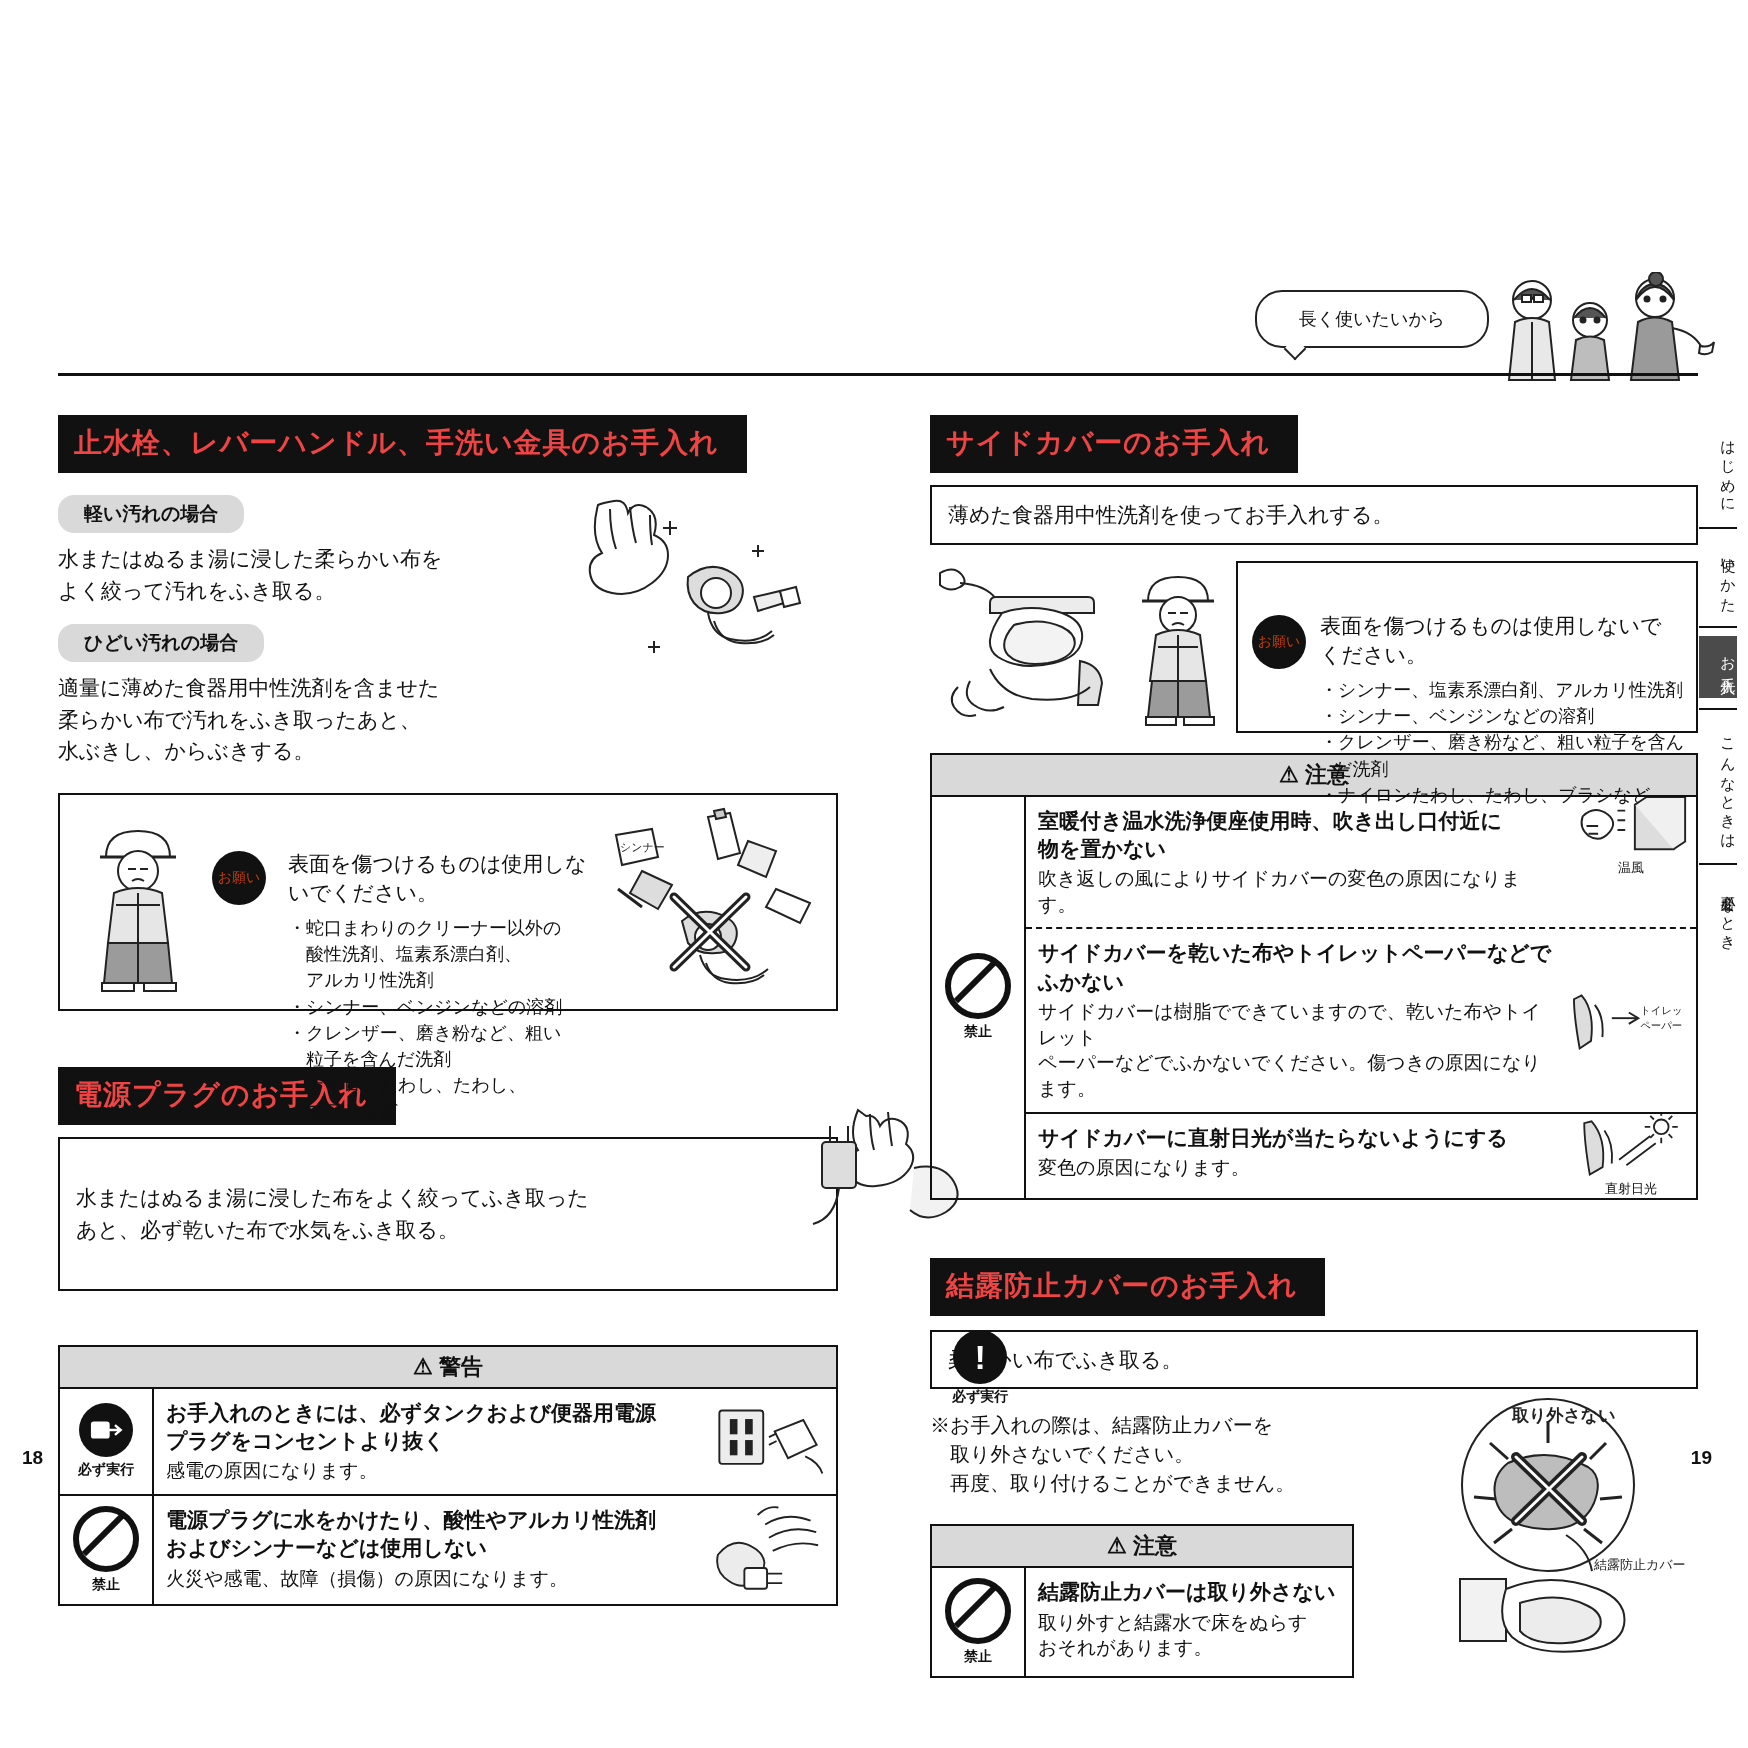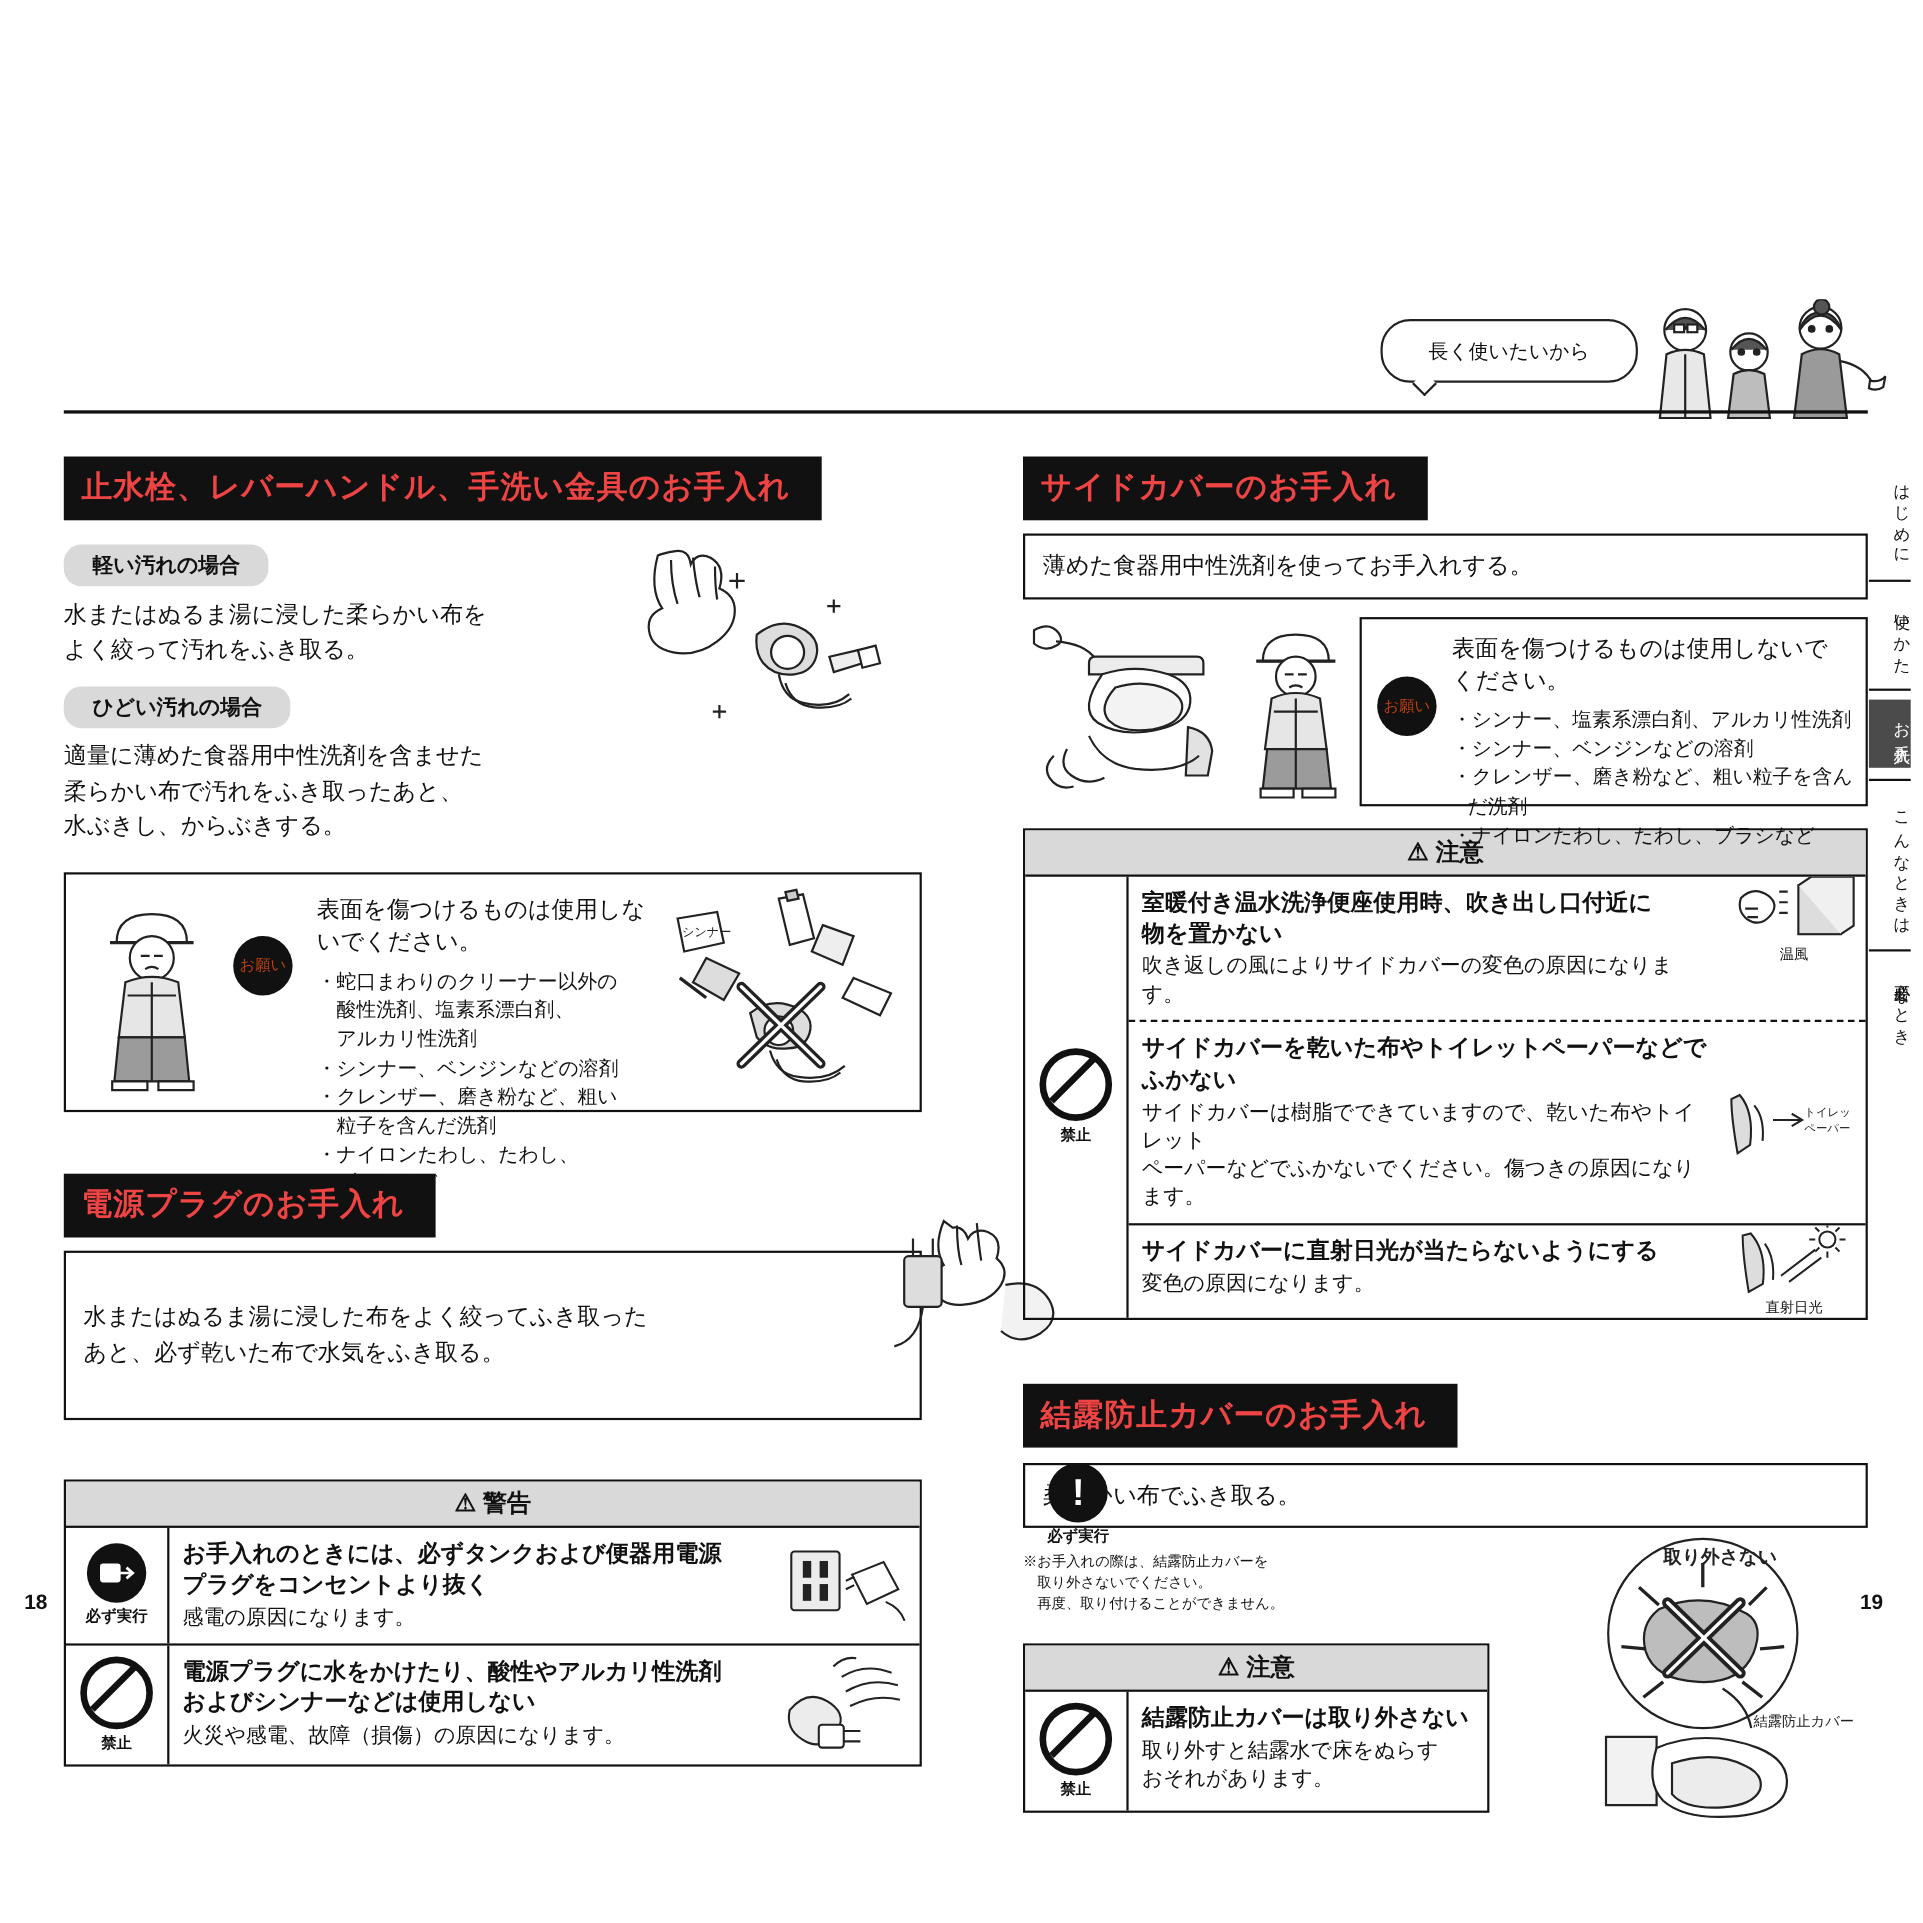--- a/index.html
+++ b/index.html
@@ -30,21 +30,21 @@
   
   .h-black{background:#111;color:#ef4444;font-size:28px;font-weight:bold;padding:9px 28px 11px 16px;display:inline-block;letter-spacing:1px;}
   .pill{display:inline-block;background:#d9d9d9;border-radius:16px;padding:6px 26px;font-size:19px;font-weight:bold;}
   .body-t{font-size:21px;line-height:1.5;margin-top:10px;}
 
   .boxline{border:2px solid #111;padding:12px 16px;font-size:21px;line-height:1.5;}
 
   
   .onegai{border:2px solid #111;position:relative;}
   .onegai .badge{position:absolute;width:54px;height:54px;border-radius:50%;background:#111;color:#c2410c;font-size:14px;display:flex;align-items:center;justify-content:center;}
-  .onegai .ttl{font-size:21px;font-weight:500;line-height:1.4;}
+  .onegai .ttl{font-size:21px;font-weight:500;line-height:1.4;margin-top:36px;}
   .onegai ul{list-style:none;margin:8px 0 0 0;padding:0;font-size:18px;line-height:1.45;}
   .onegai ul li{text-indent:-14px;padding-left:14px;}
 
   
   .warnbox{border:2px solid #111;}
   .warnhdr{background:#d9d9d9;text-align:center;font-size:22px;font-weight:bold;padding:5px 0;border-bottom:2px solid #111;}
   .wrow{display:flex;border-bottom:2px solid #111;}
   .wrow:last-child{border-bottom:none;}
   .wrow .ic{width:92px;flex:0 0 92px;border-right:2px solid #111;display:flex;flex-direction:column;align-items:center;justify-content:center;padding:10px 0;}
   .wrow .ic .lbl{font-size:14px;margin-top:4px;font-weight:bold;}
@@ -52,21 +52,21 @@
   .wrow .tx .t1{font-size:21px;font-weight:bold;line-height:1.35;}
   .wrow .tx .t2{font-size:19px;line-height:1.35;margin-top:3px;}
   .wrow .fig{width:130px;flex:0 0 130px;display:flex;align-items:center;justify-content:flex-start;position:relative;}
   .figcap{font-size:13px;}
 
   .noent{width:54px;height:54px;border-radius:50%;border:6px solid #111;position:relative;}
   .noent:after{content:"";position:absolute;left:-3px;top:20px;width:54px;height:6px;background:#111;transform:rotate(-45deg);}
   .excl{width:54px;height:54px;border-radius:50%;background:#111;color:#fff;display:flex;align-items:center;justify-content:center;font-size:34px;font-weight:bold;}
   .mustdo{width:54px;height:54px;border-radius:50%;background:#111;display:flex;align-items:center;justify-content:center;}
 
-  .note{font-size:13px;line-height:1.45;}
+  .note{font-size:20px;line-height:1.45;}
 
   svg{display:block;}
 </style>
 </head>
 <body>
 
 <div class="page">
 
   <div class="topcloud">
     <span>長く使いたいから</span>

